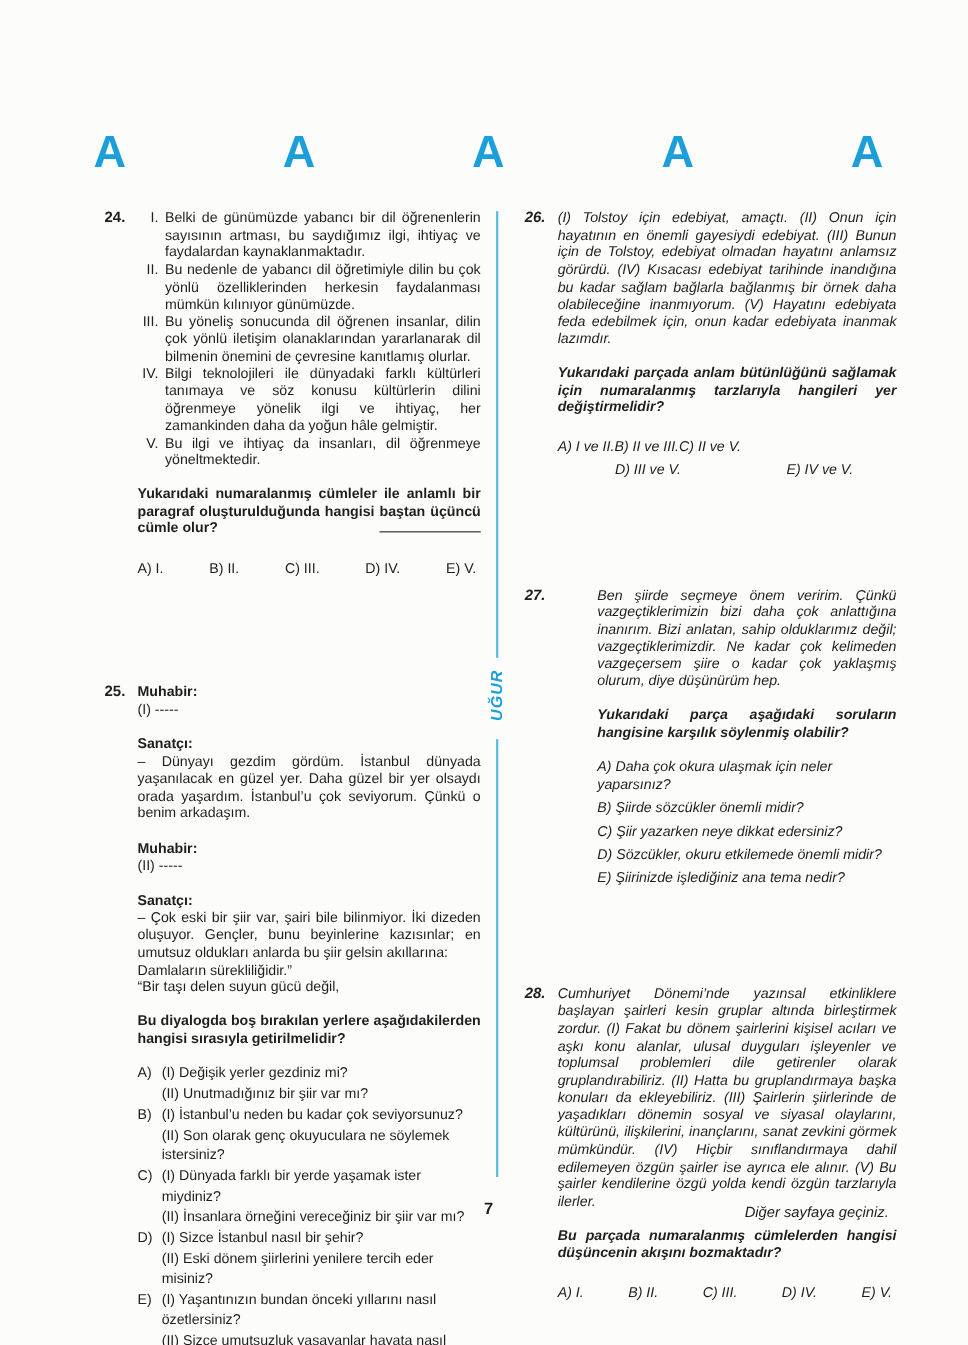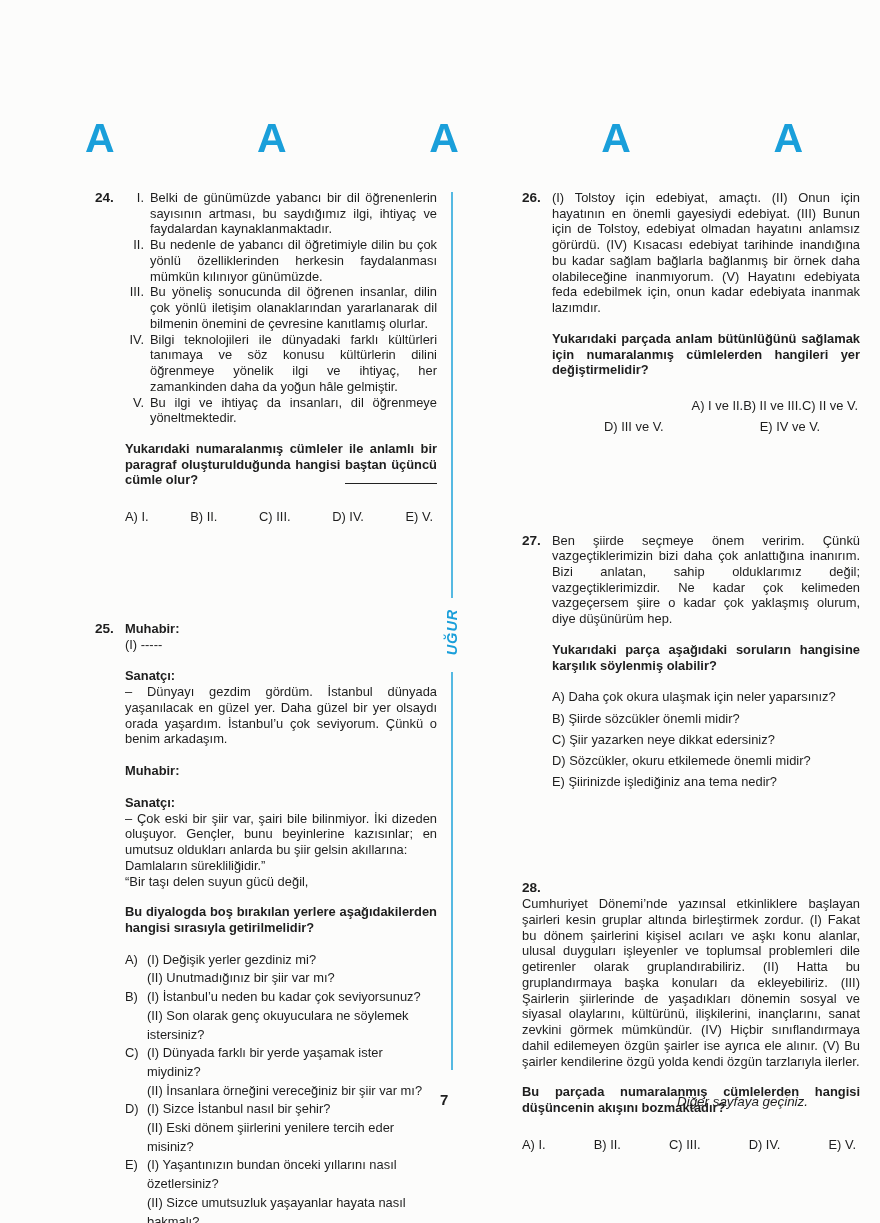--- a/index.html
+++ b/index.html
@@ -23,21 +23,21 @@
   .divider-bottom { top:672px; height:398px; }
   .watermark {
     position:absolute; left:452px; top:632px;
     transform:translate(-50%,-50%) rotate(-90deg);
     color:var(--accent,#1a9fda); font-weight:bold; font-style:italic;
     font-size:14.5px; letter-spacing:1px; white-space:nowrap;
   }
   
   .col { position:absolute; top:190px; font-size:12.9px; line-height:1.22; }
   .col-left  { left:95px;  width:342px; }
-  .col-right { left:522px; width:338px; }
+  .col-right { left:477px; width:338px;font-style:italic; }
   .question { display:flex; }
   .qnum { width:30px; flex-shrink:0; font-weight:bold; font-size:13.6px; }
   .qbody { flex:1; }
   .justify { text-align:justify; }
   
   .ritem { display:flex; }
   .rnum { width:25px; flex-shrink:0; text-align:right; padding-right:6px; }
   .rtext { flex:1; text-align:justify; }
   
   .stem { font-weight:bold; text-align:justify; margin-top:15px; }
@@ -47,31 +47,31 @@
   
   .speaker { font-weight:bold; margin-top:16px; }
   .speaker.first { margin-top:0; }
   .verse-line { text-align:left; }
   
   .optlist2 { margin-top:15px; line-height:1.45; }
   .opt2 { display:flex; }
   .opt2 .lab { width:22px; flex-shrink:0; }
   .opt2 .lines { flex:1; }
   
-  .optrow26a { display:flex; justify-content:flex-end; margin-top:20px; padding-right:2px; }
+  .optrow26a { display:flex; justify-content:flex-start; margin-top:20px; padding-right:2px; }
   .optrow26b { display:flex; margin-top:5px; }
   .optrow26b .o1 { margin-left:52px; }
   .optrow26b .o2 { margin-left:96px; }
   
   .optlistv { margin-top:16px; }
   .optlistv .optv { margin-bottom:5.5px; }
   
   .gap-q25 { margin-top:96px; }
-  .gap-q27 { margin-top:98px; }
-  .gap-q28 { margin-top:84px;flex-direction:column; }
+  .gap-q27 { margin-top:98px;gap:36px; }
+  .gap-q28 { margin-top:84px; }
   
   .page-number { position:absolute; left:440px; top:1091px; font-weight:bold; font-size:15px; }
   .footer-note { position:absolute; right:72px; top:1094px; font-weight:normal; font-style:italic; font-size:13.4px; }
 </style>
 </head>
 <body>
 
 <div class="page">
 
   <div class="header-letters">
@@ -123,20 +123,21 @@
     </div>
 
     <div class="question gap-q25">
       <div class="qnum">25.</div>
       <div class="qbody">
         <div class="speaker first">Muhabir:</div>
         <div>(I) -----</div>
         <div class="speaker">Sanatçı:</div>
         <div class="justify">– Dünyayı gezdim gördüm. İstanbul dünyada yaşanılacak en güzel yer. Daha güzel bir yer olsaydı orada yaşardım. İstanbul’u çok seviyorum. Çünkü o benim arkadaşım.</div>
         <div class="speaker">Muhabir:</div>
+        <div>(II) -----</div>
         <div class="speaker">Sanatçı:</div>
         <div class="justify">– Çok eski bir şiir var, şairi bile bilinmiyor. İki dizeden oluşuyor. Gençler, bunu beyinlerine kazısınlar; en umutsuz oldukları anlarda bu şiir gelsin akıllarına:</div>
         <div class="verse-line">Damlaların sürekliliğidir.”</div>
         <div class="verse-line">“Bir taşı delen suyun gücü değil,</div>
         <p class="stem">Bu diyalogda boş bırakılan yerlere aşağıdakilerden hangisi sırasıyla getirilmelidir?</p>
         <div class="optlist2">
           <div class="opt2">
               <span class="lab">A)</span>
               <span class="lines"><span>(I) Değişik yerler gezdiniz mi?</span><br><span>(II) Unutmadığınız bir şiir var mı?</span></span>
             </div>
@@ -160,21 +161,21 @@
       </div>
     </div>
   </div>
 
   <div class="col col-right">
 
     <div class="question">
       <div class="qnum">26.</div>
       <div class="qbody">
         <p class="justify">(I) Tolstoy için edebiyat, amaçtı. (II) Onun için hayatının en önemli gayesiydi edebiyat. (III) Bunun için de Tolstoy, edebiyat olmadan hayatını anlamsız görürdü. (IV) Kısacası edebiyat tarihinde inandığına bu kadar sağlam bağlarla bağlanmış bir örnek daha olabileceğine inanmıyorum. (V) Hayatını edebiyata feda edebilmek için, onun kadar edebiyata inanmak lazımdır.</p>
-        <p class="stem">Yukarıdaki parçada anlam bütünlüğünü sağlamak için numaralanmış cümlelerden hangileri yer değiştirmelidir?</p>
+        <p class="stem">Yukarıdaki parçada anlam bütünlüğünü sağlamak için numaralanmış tarzlarıyla hangileri yer değiştirmelidir?</p>
         <div class="optrow26a">
           <span>A) I ve II.</span>
           <span>B) II ve III.</span>
           <span>C) II ve V.</span>
         </div>
         <div class="optrow26b">
           <span class="o1">D) III ve V.</span>
           <span class="o2">E) IV ve V.</span>
         </div>
       </div>

